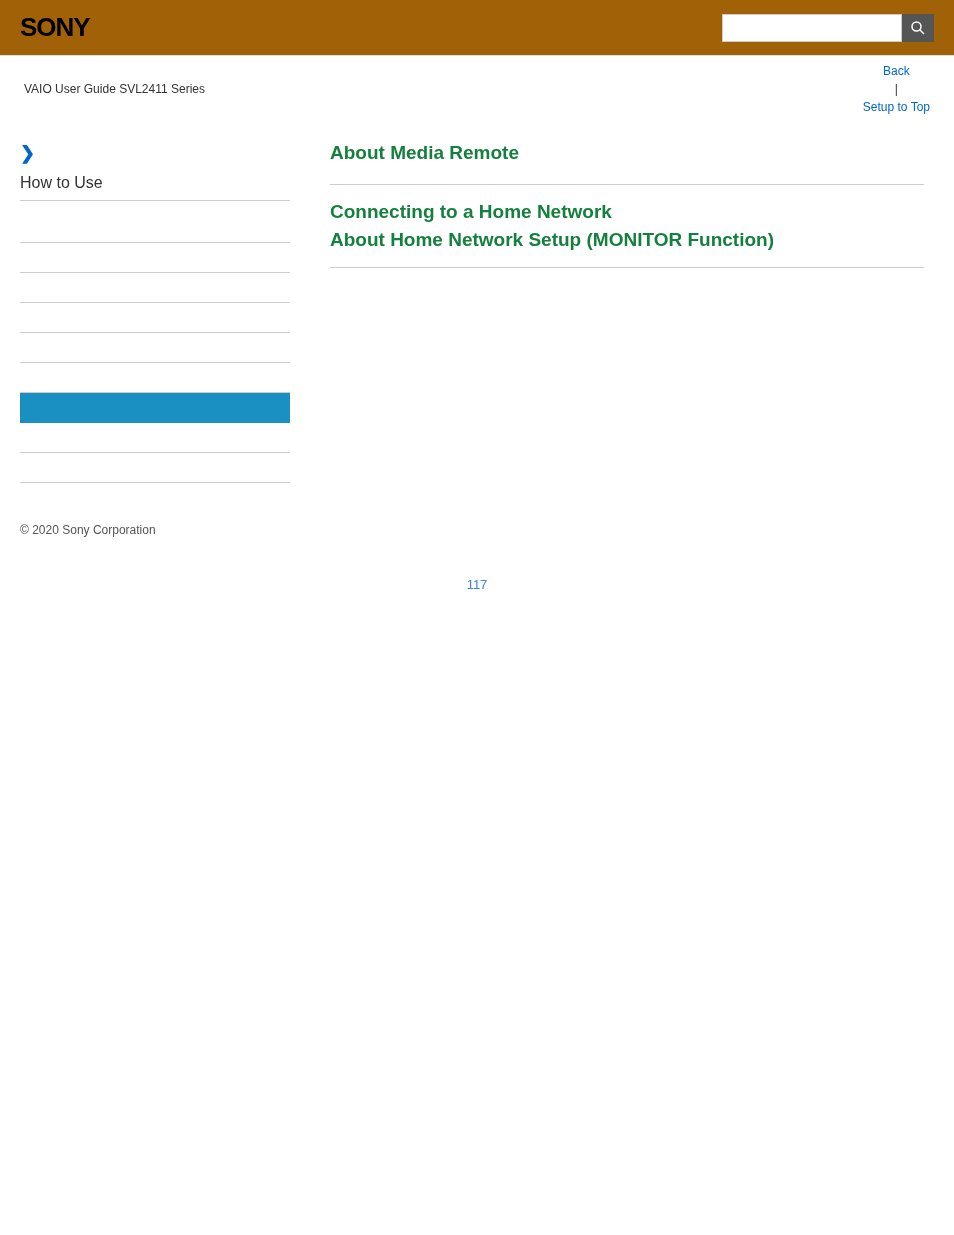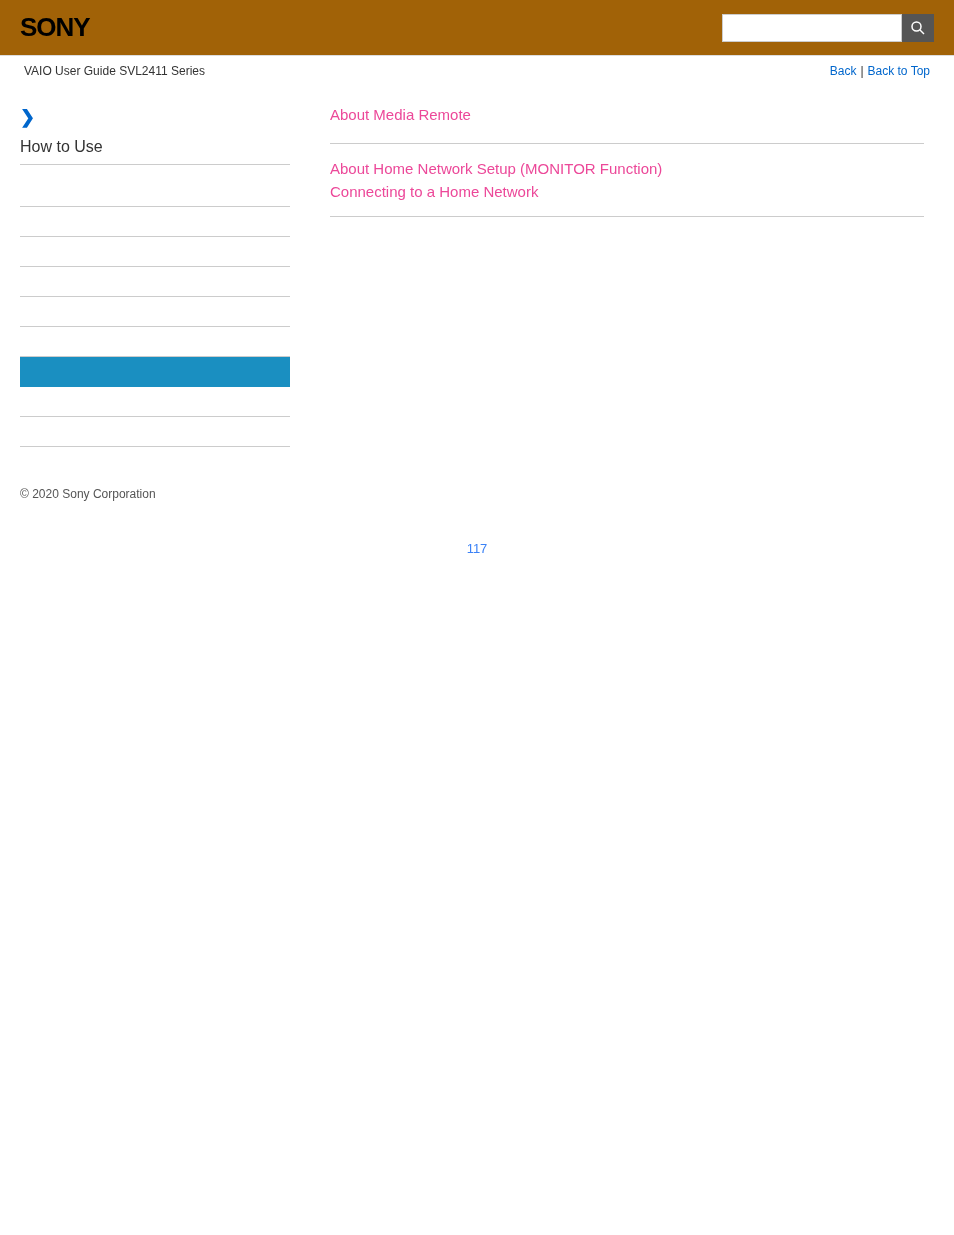--- a/index.html
+++ b/index.html
@@ -72,20 +72,21 @@
     }
 
     .guide-title {
       color: #333;
     }
 
     .nav-links {
       display: flex;
       gap: 4px;
       align-items: center;
+      flex-direction: column;
     }
 
     .nav-link {
       color: #0066cc;
       text-decoration: none;
       cursor: pointer;
     }
 
     .nav-separator {
       color: #333;
@@ -148,26 +149,27 @@
       flex: 1;
       padding: 10px 30px 10px 20px;
       border-left: none;
     }
 
     .content-section {
       margin-bottom: 20px;
     }
 
     .content-link {
-      color: #ec4899;
+      color: #15803d;
       text-decoration: none;
-      font-size: 15px;
+      font-size: 19px;
       cursor: pointer;
       display: block;
       margin-bottom: 6px;
+      font-weight: bold;
     }
 
     .content-description {
       font-size: 13px;
       color: #333;
       line-height: 1.5;
       margin-bottom: 16px;
     }
 
     .content-divider {
@@ -208,21 +210,21 @@
       </svg>
     </button>
   </div>
 </div>
 
 <div class="nav-bar">
   <span class="guide-title">VAIO User Guide SVL2411 Series</span>
   <div class="nav-links">
     <a class="nav-link">Back</a>
     <span class="nav-separator">|</span>
-    <a class="nav-link">Back to Top</a>
+    <a class="nav-link">Setup to Top</a>
   </div>
 </div>
 
 <div class="main-content">
 
   <div class="sidebar">
     <span class="sidebar-chevron">❯</span>
     <div class="sidebar-section-title">How to Use</div>
 
     <div class="sidebar-item-blank"></div>
@@ -238,22 +240,22 @@
 
   <div class="content-area">
 
     <div class="content-section">
       <a class="content-link">About Media Remote</a>
     </div>
 
     <hr class="content-divider">
 
     <div class="content-links-group">
+      <a class="content-link">Connecting to a Home Network</a>
       <a class="content-link">About Home Network Setup (MONITOR Function)</a>
-      <a class="content-link">Connecting to a Home Network</a>
     </div>
 
     <hr class="content-divider">
 
   </div>
 </div>
 
 <div class="footer">
   <span>© 2020 Sony Corporation</span>
 </div>

